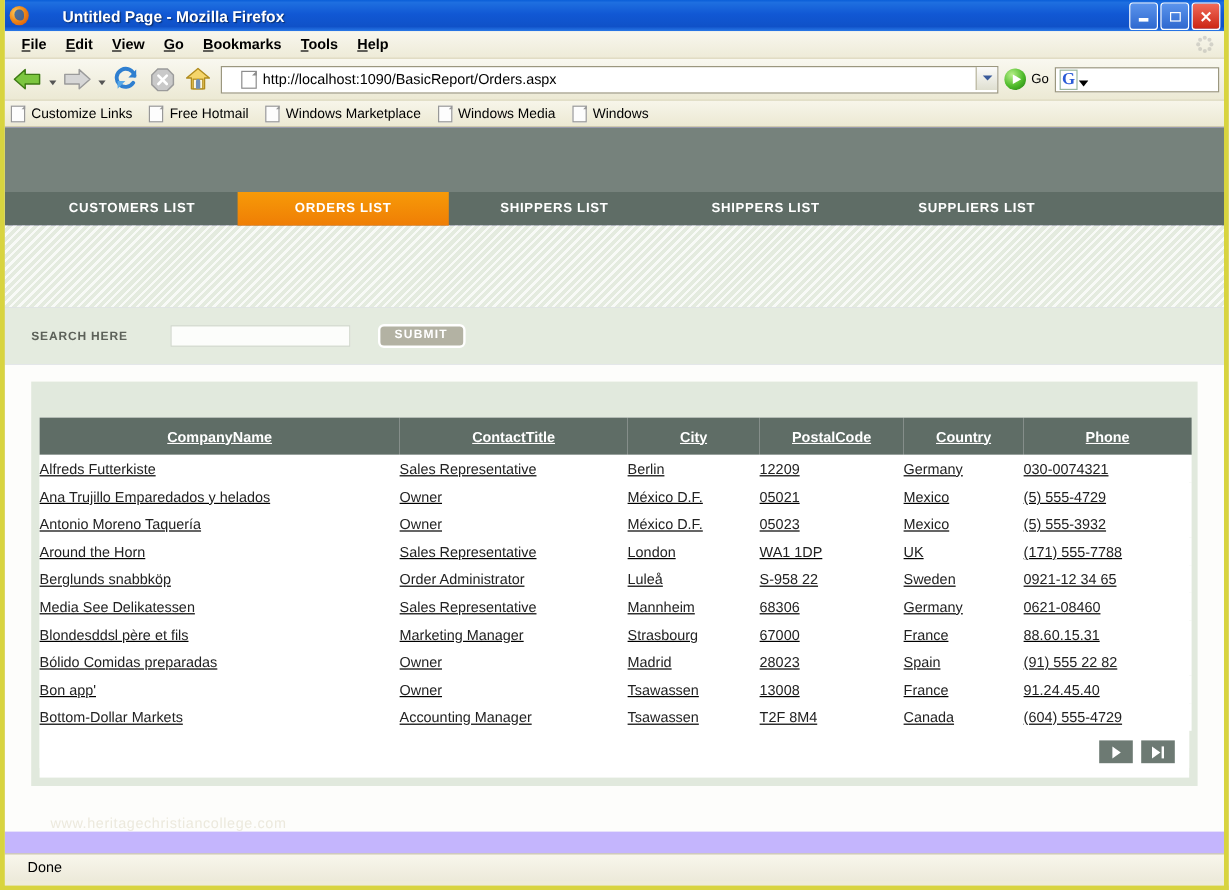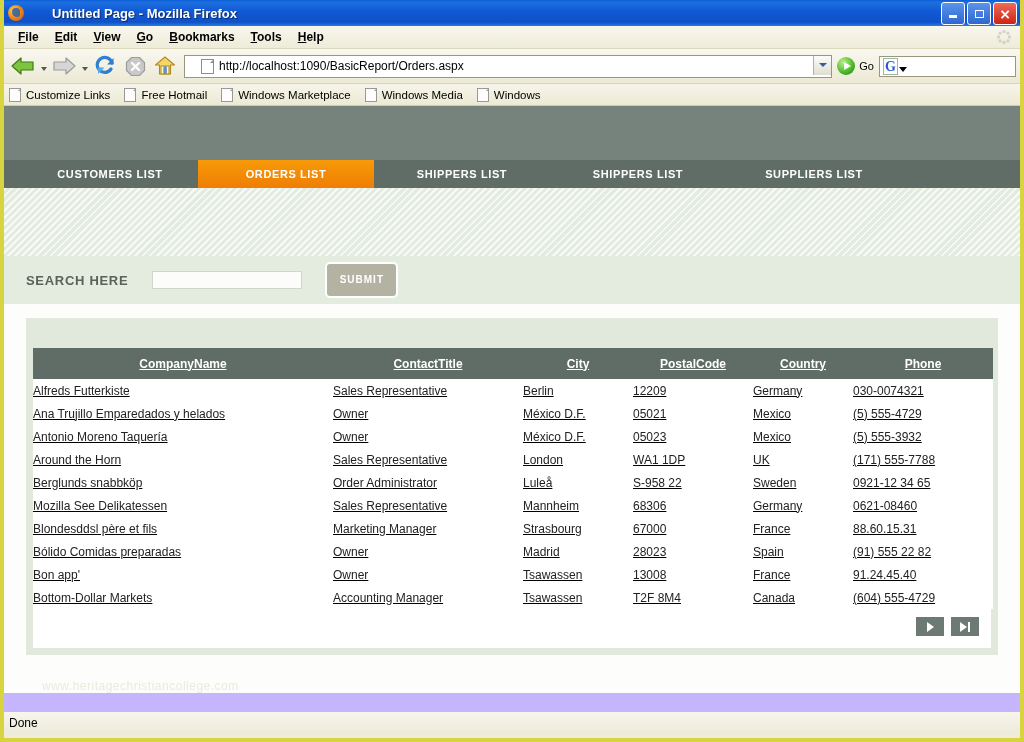--- a/index.html
+++ b/index.html
@@ -306,42 +306,42 @@
   }
   .searchrow {
     height: 48px;
     background: #e4ebdf;
     display: flex;
     align-items: center;
     padding-left: 22px;
     box-sizing: border-box;
   }
   .search-label {
-    font-size: 13px;
+    font-size: 10px;
     font-weight: bold;
     color: #5c6159;
     letter-spacing: .7px;
-    margin-right: 24px;
+    margin-right: 35px;
     white-space: nowrap;
   }
   .search-input {
     width: 150px;
     height: 18px;
     background: #fcfdfb;
     border: 1px solid #cfd6cb;
     font-size: 12px;
     padding: 0 3px;
     box-sizing: border-box;
     outline: none;
     font-family: "Liberation Sans", sans-serif;
   }
   .submit-btn {
     margin-left: 23px;
     width: 73px;
-    height: 36px;
+    height: 20px;
     background: #b3b2a3;
     border: 2px solid #ffffff;
     border-radius: 5px;
     color: #ffffff;
     font-size: 10px;
     font-weight: bold;
     letter-spacing: 1px;
     cursor: pointer;
     font-family: "Liberation Sans", sans-serif;
     padding: 0;
@@ -438,21 +438,21 @@
     background: #fdfdfb;
   }
 
   
   .statusbar {
     height: 22px;
     background: linear-gradient(to bottom, #f8f6ec 0%, #edeada 100%);
     border-top: 1px solid #c9c4a9;
     display: flex;
     align-items: center;
-    padding-left: 5px;
+    padding-left: 19px;
     font-size: 12px;
     color: #000;
   }
 </style>
 </head>
 <body>
 
 <div id="app">
 
   <div class="titlebar">
@@ -661,21 +661,21 @@
               </tr>
               <tr>
                 <td>Berglunds snabbköp</td>
                 <td>Order Administrator</td>
                 <td>Luleå</td>
                 <td>S-958 22</td>
                 <td>Sweden</td>
                 <td>0921-12 34 65</td>
               </tr>
               <tr>
-                <td>Mozilla See Delikatessen</td>
+                <td>Media See Delikatessen</td>
                 <td>Sales Representative</td>
                 <td>Mannheim</td>
                 <td>68306</td>
                 <td>Germany</td>
                 <td>0621-08460</td>
               </tr>
               <tr>
                 <td>Blondesddsl père et fils</td>
                 <td>Marketing Manager</td>
                 <td>Strasbourg</td>

